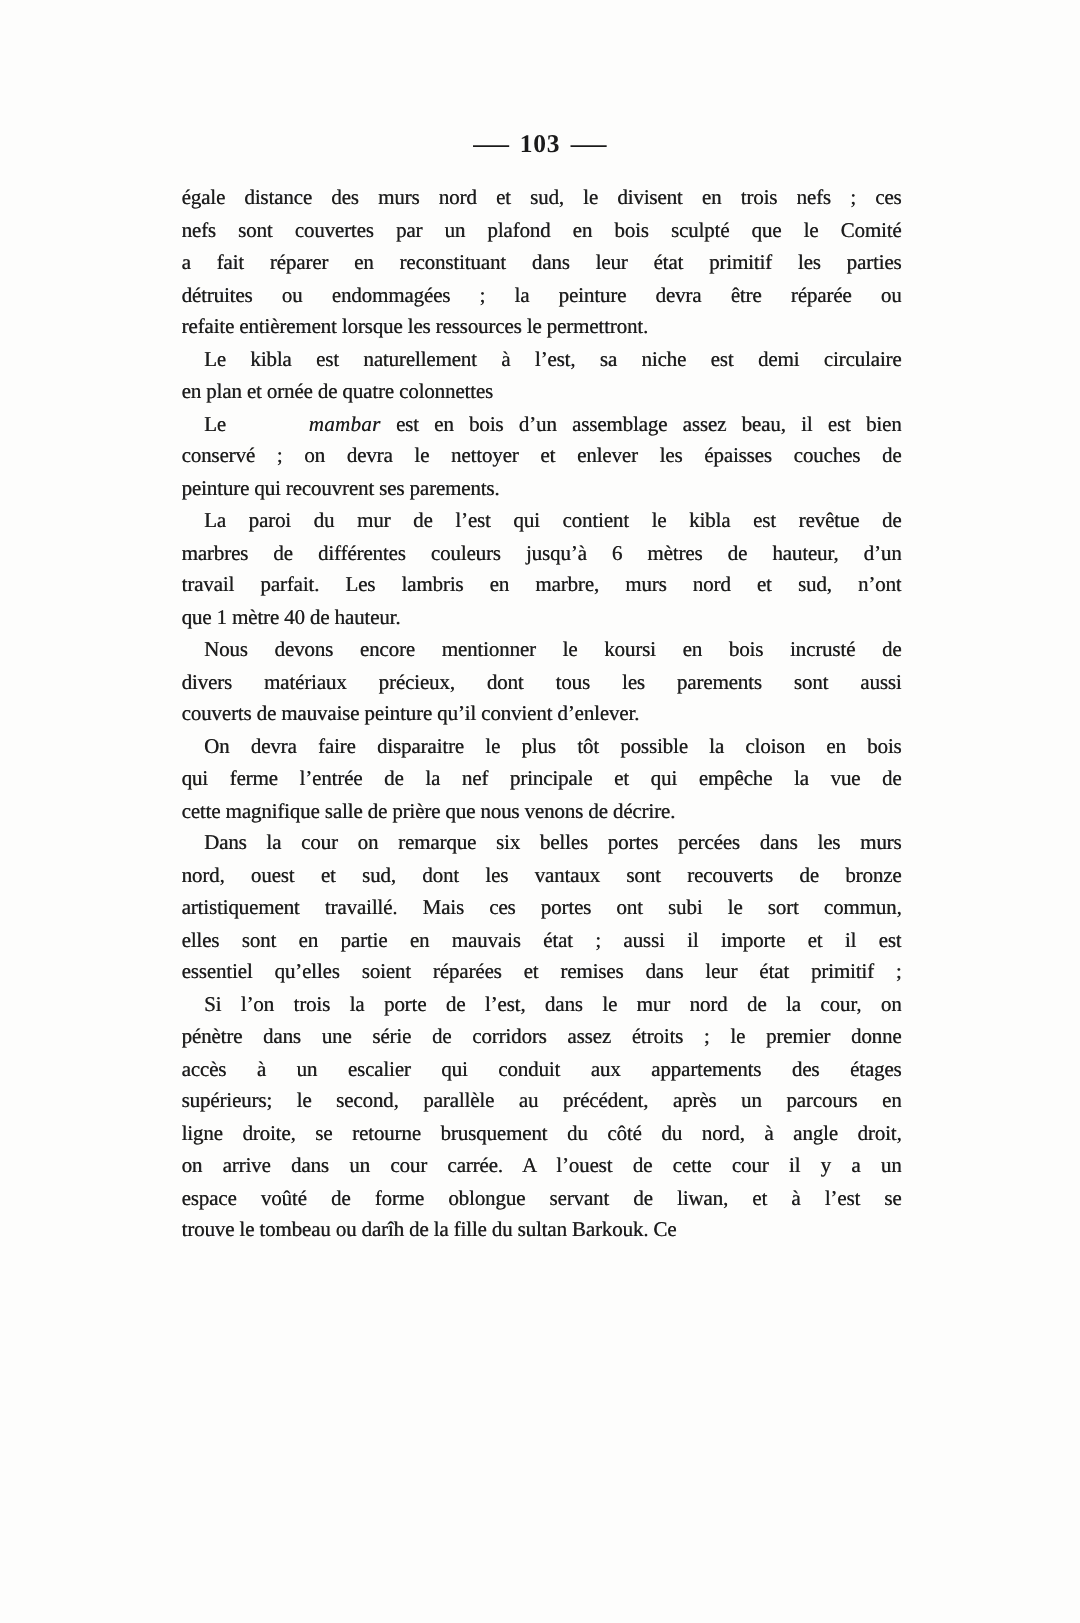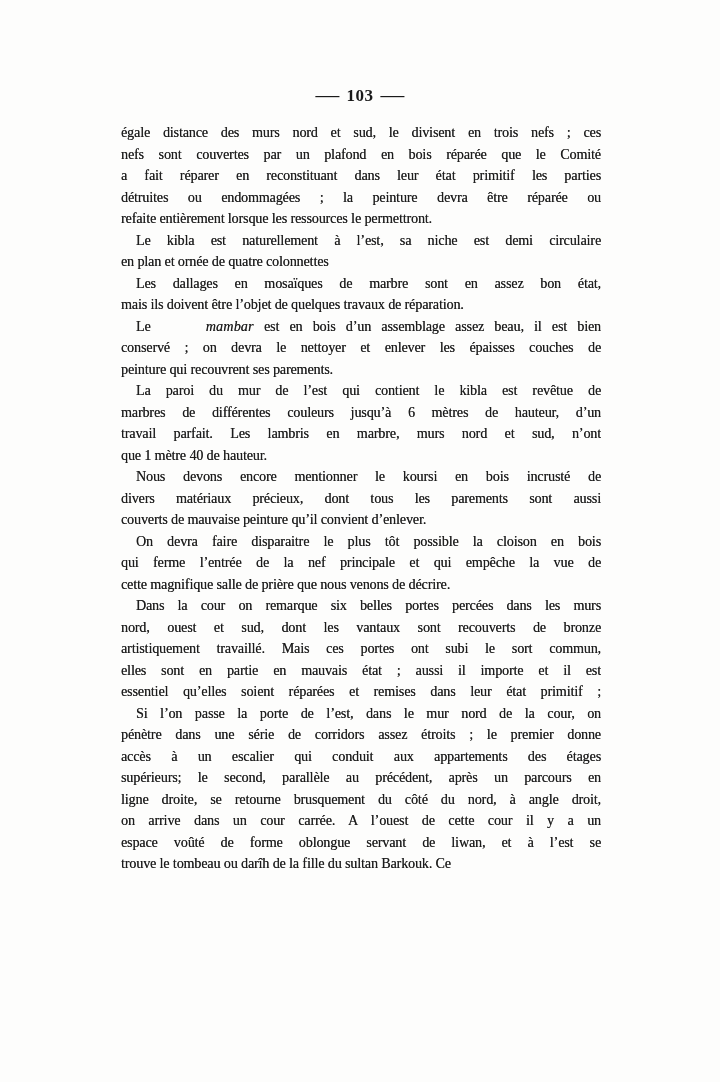--- a/index.html
+++ b/index.html
@@ -70,32 +70,28 @@
 
 <div class="page">
 
   <div class="page-header">
     <span class="dash">—</span><span>103</span><span class="dash">—</span>
   </div>
 
   <div class="text-block">
       <div class="paragraph">
         <div class="line"><span>égale distance des murs nord et sud, le divisent en trois nefs ; ces</span></div>
-        <div class="line"><span>nefs sont couvertes par un plafond en bois réparée que le Comité</span></div>
+        <div class="line"><span>nefs sont couvertes par un plafond en bois sculpté que le Comité</span></div>
         <div class="line"><span>a fait réparer en reconstituant dans leur état primitif les parties</span></div>
         <div class="line"><span>détruites ou endommagées ; la peinture devra être réparée ou</span></div>
         <div class="line last"><span>refaite entièrement lorsque les ressources le permettront.</span></div>
       </div>
       <div class="paragraph">
         <div class="line indent"><span>Le kibla est naturellement à l’est, sa niche est demi circulaire</span></div>
         <div class="line last"><span>en plan et ornée de quatre colonnettes</span></div>
-      </div>
-      <div class="paragraph">
-        <div class="line indent"><span>Les dallages en mosaïques de marbre sont en assez bon état,</span></div>
-        <div class="line last"><span>mais ils doivent être l’objet de quelques travaux de réparation.</span></div>
       </div>
       <div class="paragraph">
         <div class="line indent"><span>Le </span><i>mambar</i><span> est en bois d’un assemblage assez beau, il est bien</span></div>
         <div class="line"><span>conservé ; on devra le nettoyer et enlever les épaisses couches de</span></div>
         <div class="line last"><span>peinture qui recouvrent ses parements.</span></div>
       </div>
       <div class="paragraph">
         <div class="line indent"><span>La paroi du mur de l’est qui contient le kibla est revêtue de</span></div>
         <div class="line"><span>marbres de différentes couleurs jusqu’à 6 mètres de hauteur, d’un</span></div>
         <div class="line"><span>travail parfait. Les lambris en marbre, murs nord et sud, n’ont</span></div>
@@ -112,21 +108,21 @@
         <div class="line last"><span>cette magnifique salle de prière que nous venons de décrire.</span></div>
       </div>
       <div class="paragraph">
         <div class="line indent"><span>Dans la cour on remarque six belles portes percées dans les murs</span></div>
         <div class="line"><span>nord, ouest et sud, dont les vantaux sont recouverts de bronze</span></div>
         <div class="line"><span>artistiquement travaillé. Mais ces portes ont subi le sort commun,</span></div>
         <div class="line"><span>elles sont en partie en mauvais état ; aussi il importe et il est</span></div>
         <div class="line"><span>essentiel qu’elles soient réparées et remises dans leur état primitif ;</span></div>
       </div>
       <div class="paragraph">
-        <div class="line indent"><span>Si l’on passe la porte de l’est, dans le mur nord de la cour, on</span></div>
+        <div class="line indent"><span>Si l’on trois la porte de l’est, dans le mur nord de la cour, on</span></div>
         <div class="line"><span>pénètre dans une série de corridors assez étroits ; le premier donne</span></div>
         <div class="line"><span>accès à un escalier qui conduit aux appartements des étages</span></div>
         <div class="line"><span>supérieurs; le second, parallèle au précédent, après un parcours en</span></div>
         <div class="line"><span>ligne droite, se retourne brusquement du côté du nord, à angle droit,</span></div>
         <div class="line"><span>on arrive dans un cour carrée. A l’ouest de cette cour il y a un</span></div>
         <div class="line"><span>espace voûté de forme oblongue servant de liwan, et à l’est se</span></div>
         <div class="line last"><span>trouve le tombeau ou darîh de la fille du sultan Barkouk. Ce</span></div>
       </div>
     </div>
 

